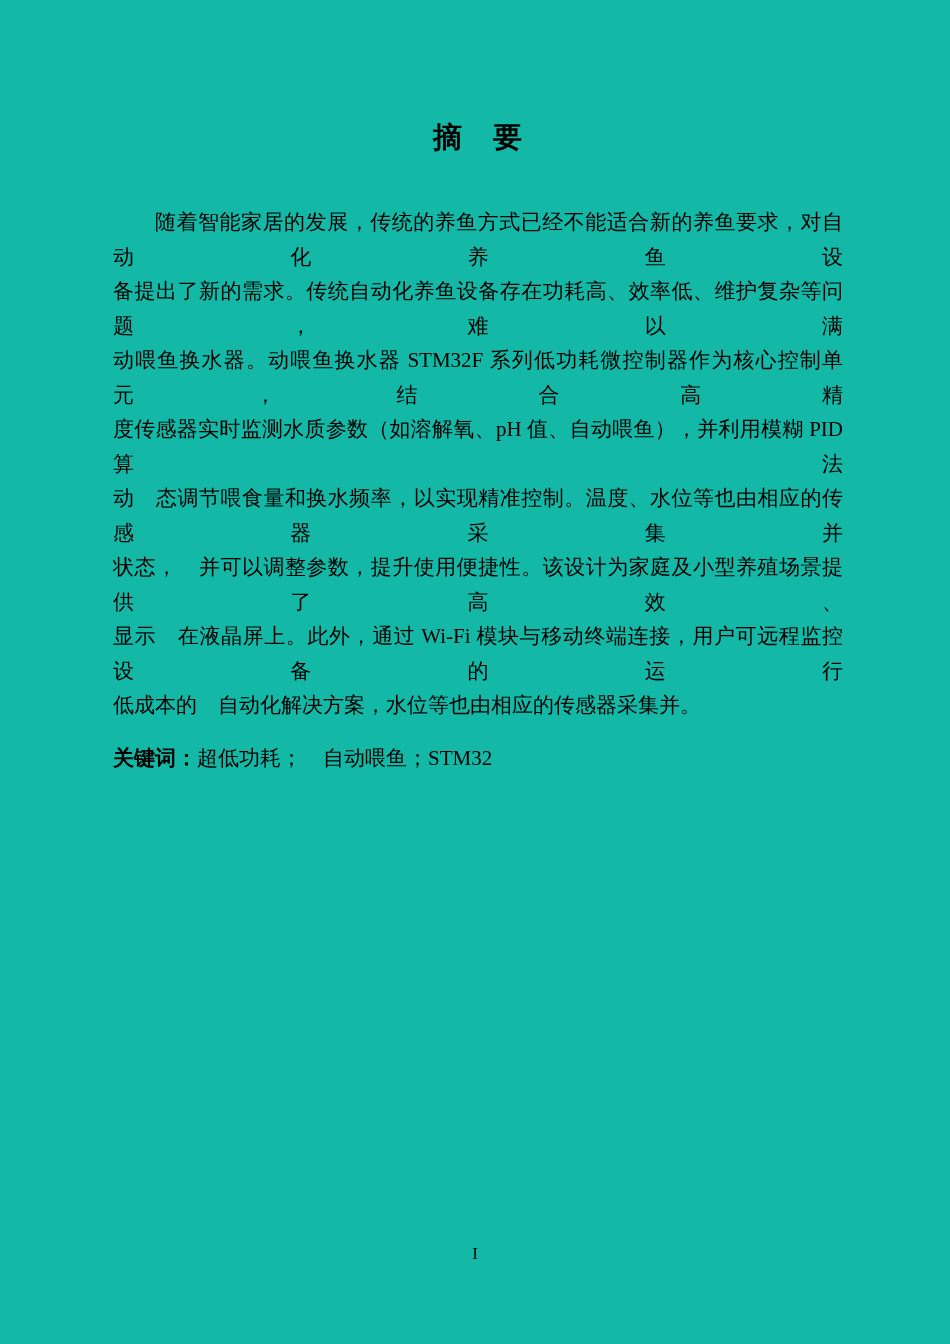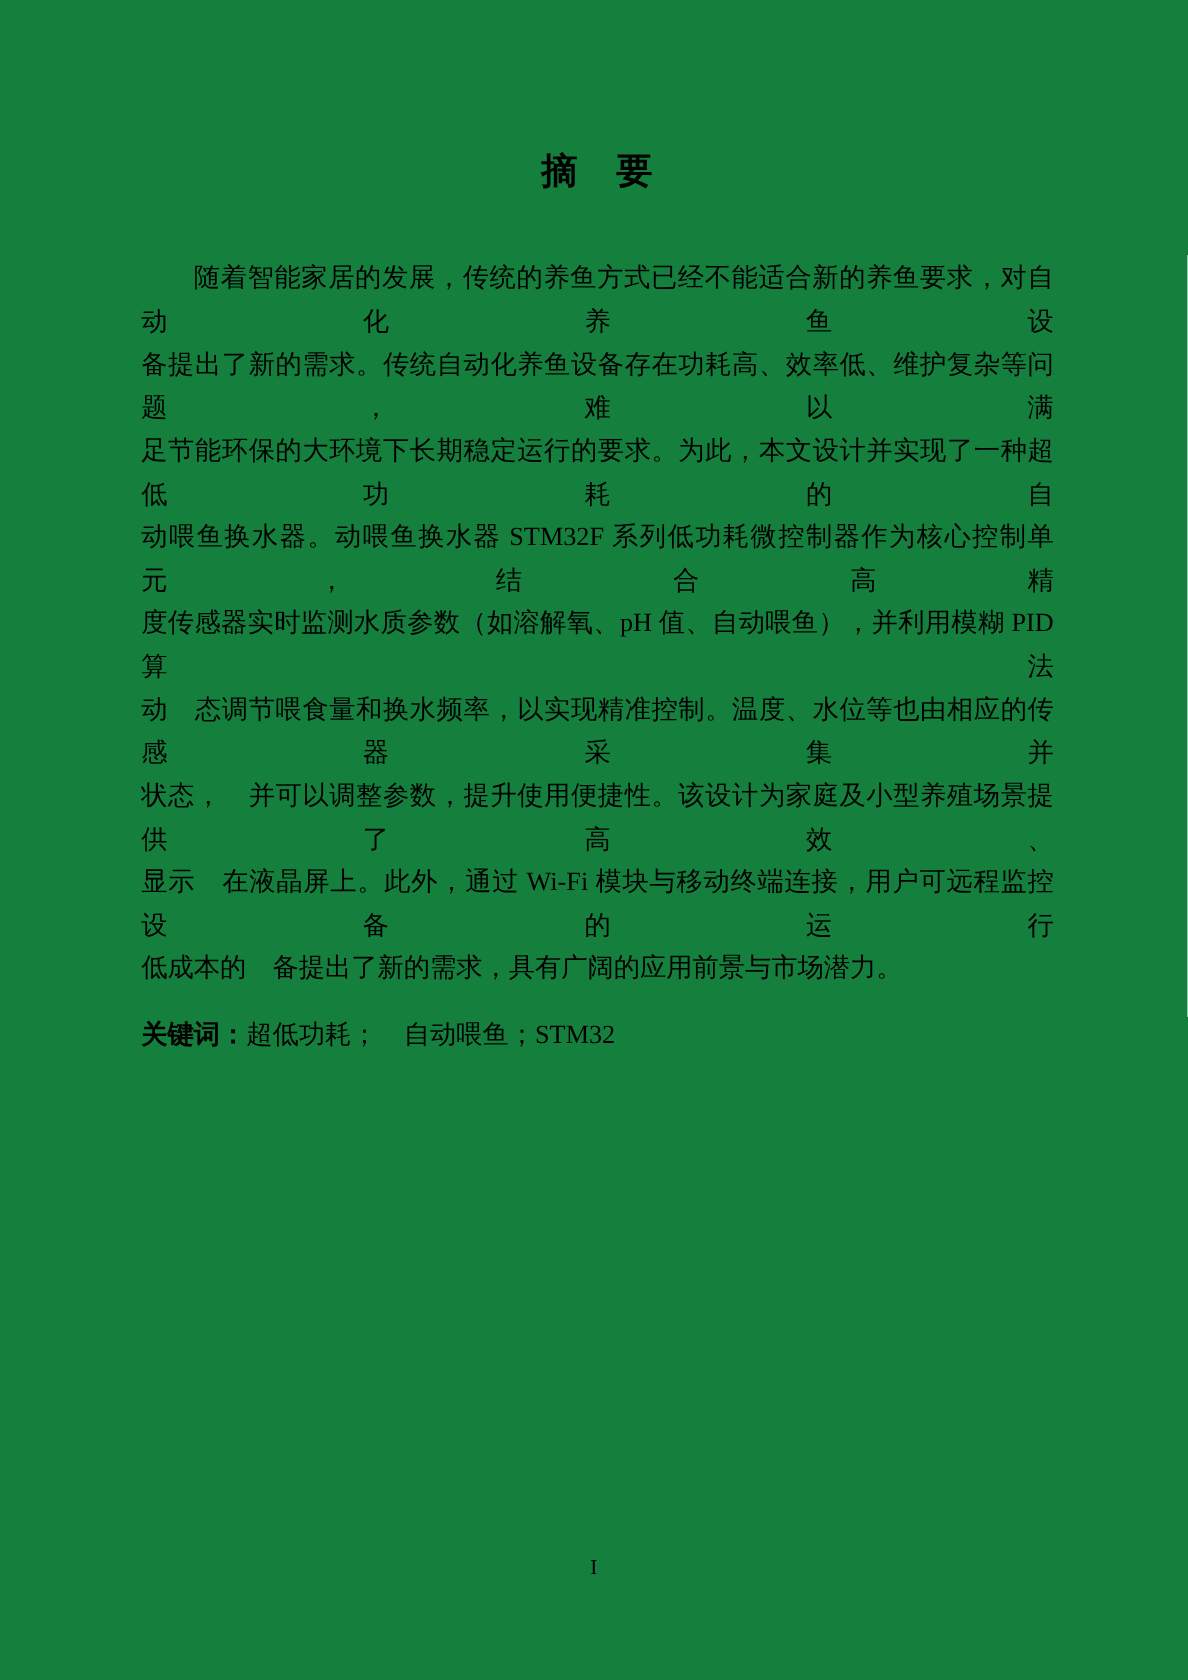--- a/index.html
+++ b/index.html
@@ -4,21 +4,21 @@
 <style>
   html, body {
     margin: 0;
     padding: 0;
     background: #ffffff;
   }
   .page {
     position: relative;
     width: 950px;
     height: 1344px;
-    background: #15803d;
+    background: #14b8a6;
     color: #000000;
     font-family: "Liberation Serif", "DejaVu Serif", serif;
     overflow: hidden;
   }
   .content {
     position: absolute;
     left: 113px;
     right: 107px;
     top: 0;
   }
@@ -72,27 +72,26 @@
 <body>
 
 <div class="page">
   <div class="content">
 
     <h1 class="doc-title">摘　要</h1>
 
     <div class="paragraph">
       <div class="line just indent">随着智能家居的发展，传统的养鱼方式已经不能适合新的养鱼要求，对自动化养鱼设</div>
       <div class="line just">备提出了新的需求。传统自动化养鱼设备存在功耗高、效率低、维护复杂等问题，难以满</div>
-      <div class="line just">足节能环保的大环境下长期稳定运行的要求。为此，本文设计并实现了一种超低功耗的自</div>
       <div class="line just">动喂鱼换水器。动喂鱼换水器 STM32F 系列低功耗微控制器作为核心控制单元，结合高精</div>
       <div class="line just">度传感器实时监测水质参数（如溶解氧、pH 值、自动喂鱼），并利用模糊 PID 算法</div>
       <div class="line just">动　态调节喂食量和换水频率，以实现精准控制。温度、水位等也由相应的传感器采集并</div>
       <div class="line just">状态，　并可以调整参数，提升使用便捷性。该设计为家庭及小型养殖场景提供了高效、</div>
       <div class="line just">显示　在液晶屏上。此外，通过 Wi-Fi 模块与移动终端连接，用户可远程监控设备的运行</div>
-      <div class="line">低成本的　备提出了新的需求，具有广阔的应用前景与市场潜力。</div>
+      <div class="line">低成本的　自动化解决方案，水位等也由相应的传感器采集并。</div>
     </div>
 
     <div class="keywords"><span class="kw-label">关键词：</span><span class="kw-value">超低功耗；　自动喂鱼；STM32</span></div>
 
   </div>
 
   <div class="page-number">I</div>
 </div>
 
 </body></html>

